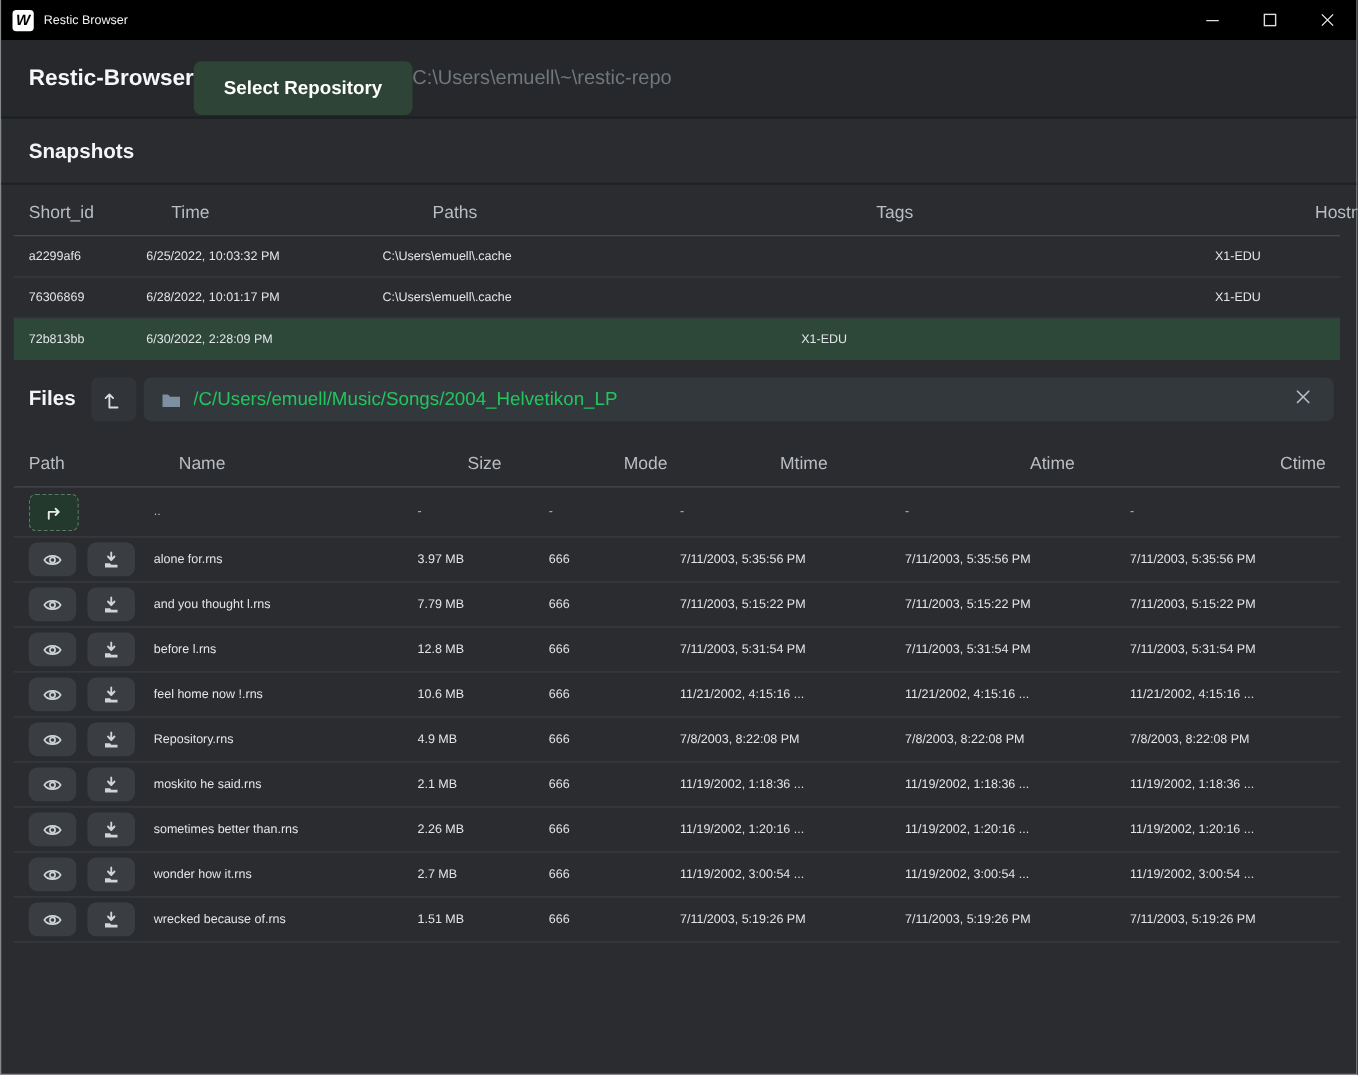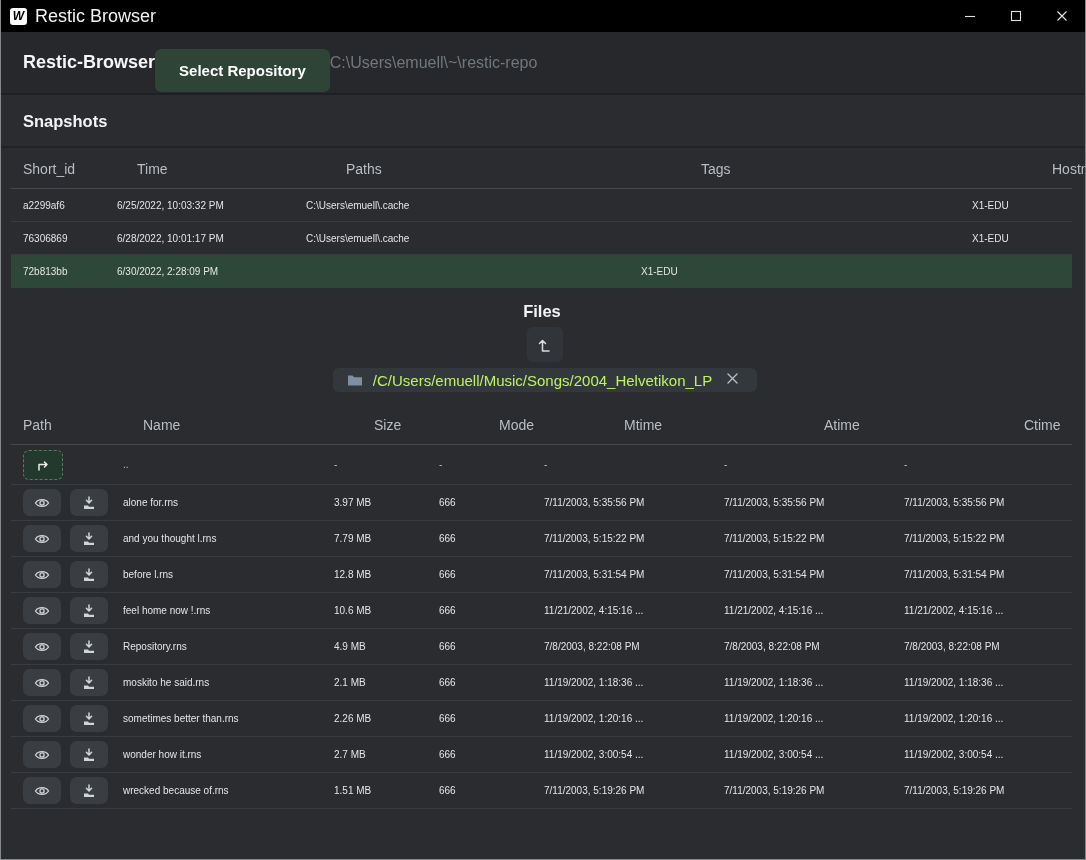--- a/index.html
+++ b/index.html
@@ -20,21 +20,21 @@
   .titlebar {
     height:32px; background:#000; display:flex; align-items:center;
     padding-left:9px; flex:0 0 auto;
   }
   .app-icon {
     width:17px; height:17px; background:#fff; border-radius:3px;
     display:flex; align-items:center; justify-content:center;
     font-weight:bold; font-style:italic; color:#000; font-size:12px;
     margin-right:8px; line-height:1;
   }
-  .titlebar-text { color:#f2f2f2; font-size:18px; }
+  .titlebar-text { color:#f2f2f2; font-size:10px; }
   .win-controls { margin-left:auto; display:flex; height:32px; }
   .win-btn {
     width:46px; height:32px; display:flex; align-items:center; justify-content:center;
     background:transparent; border:none; cursor:pointer;
   }
   .win-btn svg { display:block; }
 
   
   .header {
     height:63px; background:#26282b; display:flex; align-items:center;
@@ -69,32 +69,32 @@
     display:grid; align-items:center; font-size:10px; color:#e2e5e7;
     padding-left:12px;
   }
   .snap-row { height:33px; border-bottom:1px solid #383c40; cursor:pointer; }
   .snap-row:last-child { border-bottom:none; }
   .snap-row.selected { background:#2d4739; }
 
   
   .files-bar {
     display:flex; align-items:center; gap:6px;
-    padding:13px 18px 12px 22px; margin-top:1px;flex-direction:column;
+    padding:13px 18px 12px 22px; margin-top:1px;
   }
   .files-heading { font-size:16.5px; font-weight:bold; color:#f2f4f5; margin-right:6px; }
   .sq-btn {
     width:36px; height:35px; background:#31353a; border:none; border-radius:6px;
     display:flex; align-items:center; justify-content:center; cursor:pointer; flex:0 0 auto;
   }
   .breadcrumb {
     flex:1; height:35px; background:#33383d; border-radius:6px;
     display:flex; align-items:center; padding:0 14px; gap:10px;
   }
-  .breadcrumb-text { color:#bef264; font-size:15px; white-space:nowrap; overflow:hidden;text-align:center; }
+  .breadcrumb-text { color:#22c55e; font-size:15px; white-space:nowrap; overflow:hidden;text-align:center; }
   .clear-btn {
     margin-left:auto; background:none; border:none; cursor:pointer;
     color:#b6bcc1; font-size:16px; line-height:1; padding:4px;
   }
 
   
   .files-grid { grid-template-columns:100px 211px 105px 105px 180px 180px 1fr; }
   .file-row { min-height:36px; border-bottom:1px solid #383c40; }
   .file-row .time, .file-row .sz { white-space:nowrap; overflow:hidden; }
   .parent-row { min-height:40px; }

